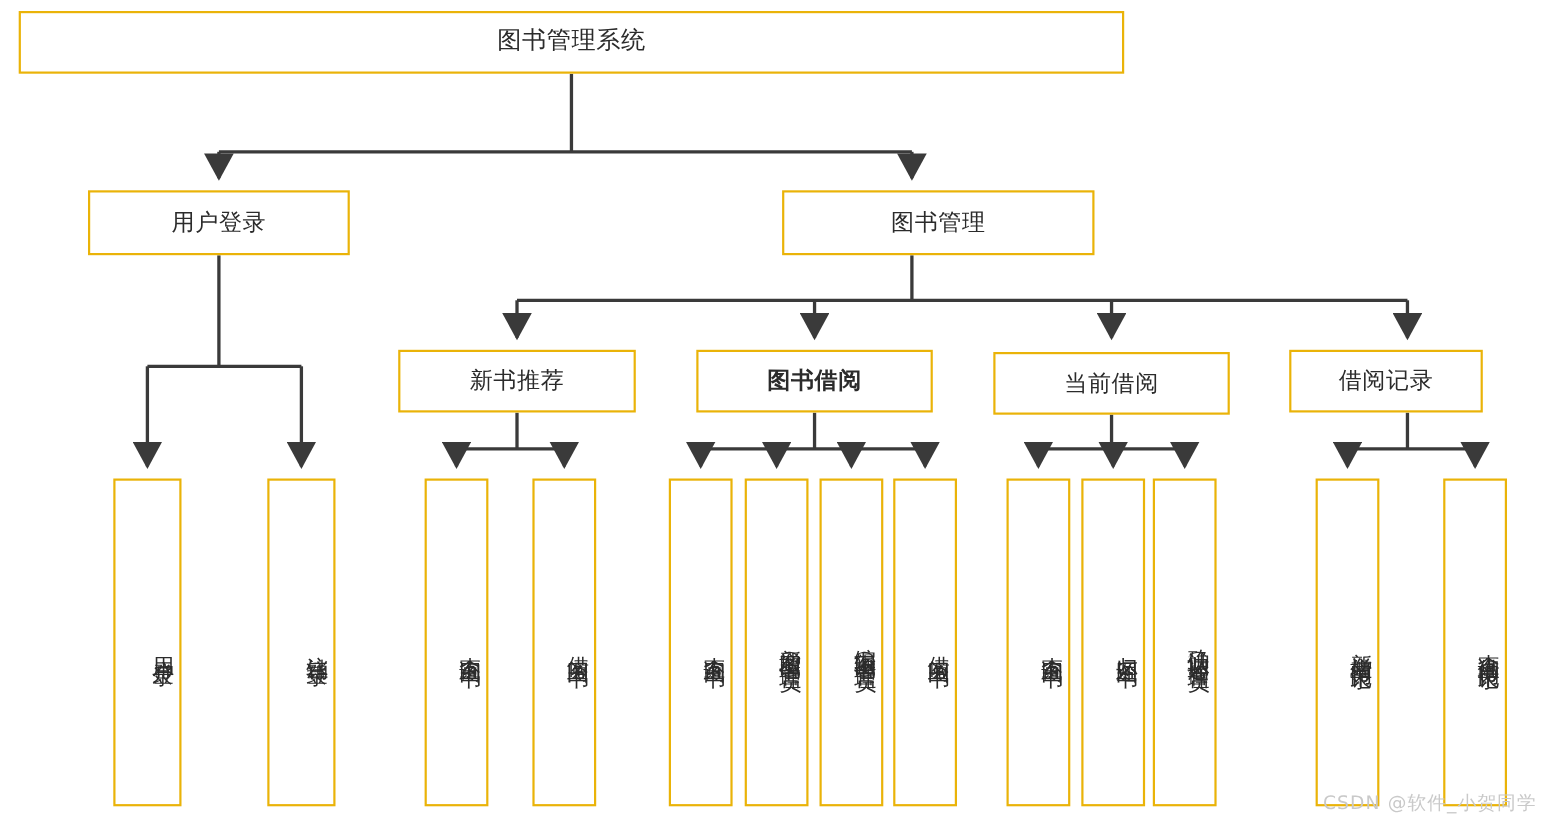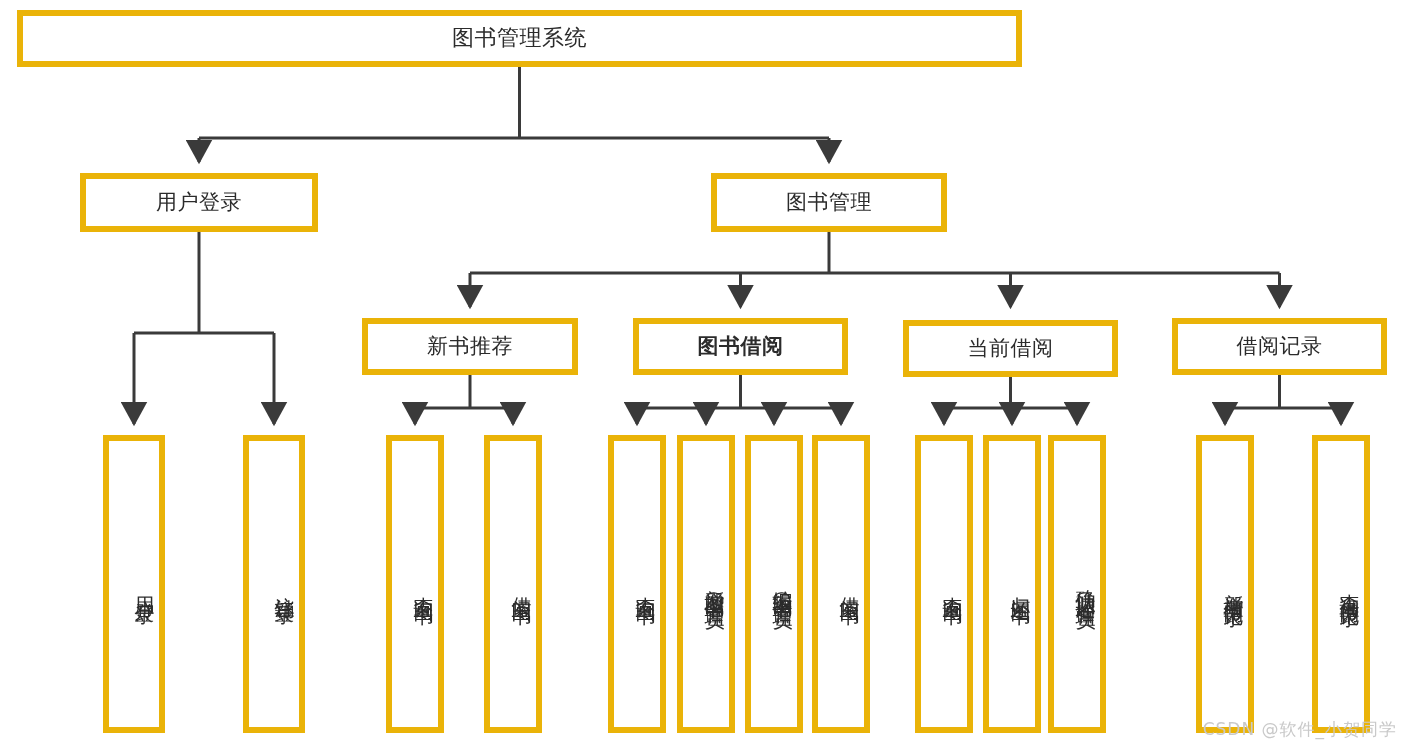--- a/index.html
+++ b/index.html
@@ -19,21 +19,21 @@
     position: absolute;
     left: 0;
     top: 0;
     width: 1405px;
     height: 747px;
     pointer-events: none;
   }
   .node {
     position: absolute;
     box-sizing: border-box;
-    border: 6px solid #eab308;
+    border: 2px solid #eab308;
     background: #ffffff;
     color: #2b2b2b;
     display: flex;
     align-items: center;
     justify-content: center;
     text-align: center;
   }
   .node.h {
     font-size: 21px;
     line-height: 1.1;
@@ -117,34 +117,34 @@
       </g>
   </svg>
 
   <div class="node root h" style="left: 17px; top: 10px; width: 1005px; height: 57px;">
     <span>图书管理系统</span>
   </div>
 
   <div class="node h" style="left: 80px; top: 173px; width: 238px; height: 59px;">
     <span>用户登录</span>
   </div>
-  <div class="node h" style="left: 711px; top: 173px; width: 236px; height: 59px;">
+  <div class="node h" style="left: 711px; top: 173px; width: 284px; height: 59px;">
     <span>图书管理</span>
   </div>
 
   <div class="node h" style="left: 362px; top: 318px; width: 216px; height: 57px;">
     <span>新书推荐</span>
   </div>
   <div class="node h" style="left: 633px; top: 318px; width: 215px; height: 57px; font-weight: bold;">
     <span>图书借阅</span>
   </div>
   <div class="node h" style="left: 903px; top: 320px; width: 215px; height: 57px;">
     <span>当前借阅</span>
   </div>
-  <div class="node h" style="left: 1172px; top: 318px; width: 215px; height: 57px;">
+  <div class="node h" style="left: 1172px; top: 318px; width: 176px; height: 57px;">
     <span>借阅记录</span>
   </div>
 
   <div id="leaf-host">
       <div class="node v" style="left: 103px; top: 435px; width: 62px; height: 298px;">
         <span class="vlabel">用户登录</span>
       </div>
       <div class="node v" style="left: 243px; top: 435px; width: 62px; height: 298px;">
         <span class="vlabel">注销登录</span>
       </div>

